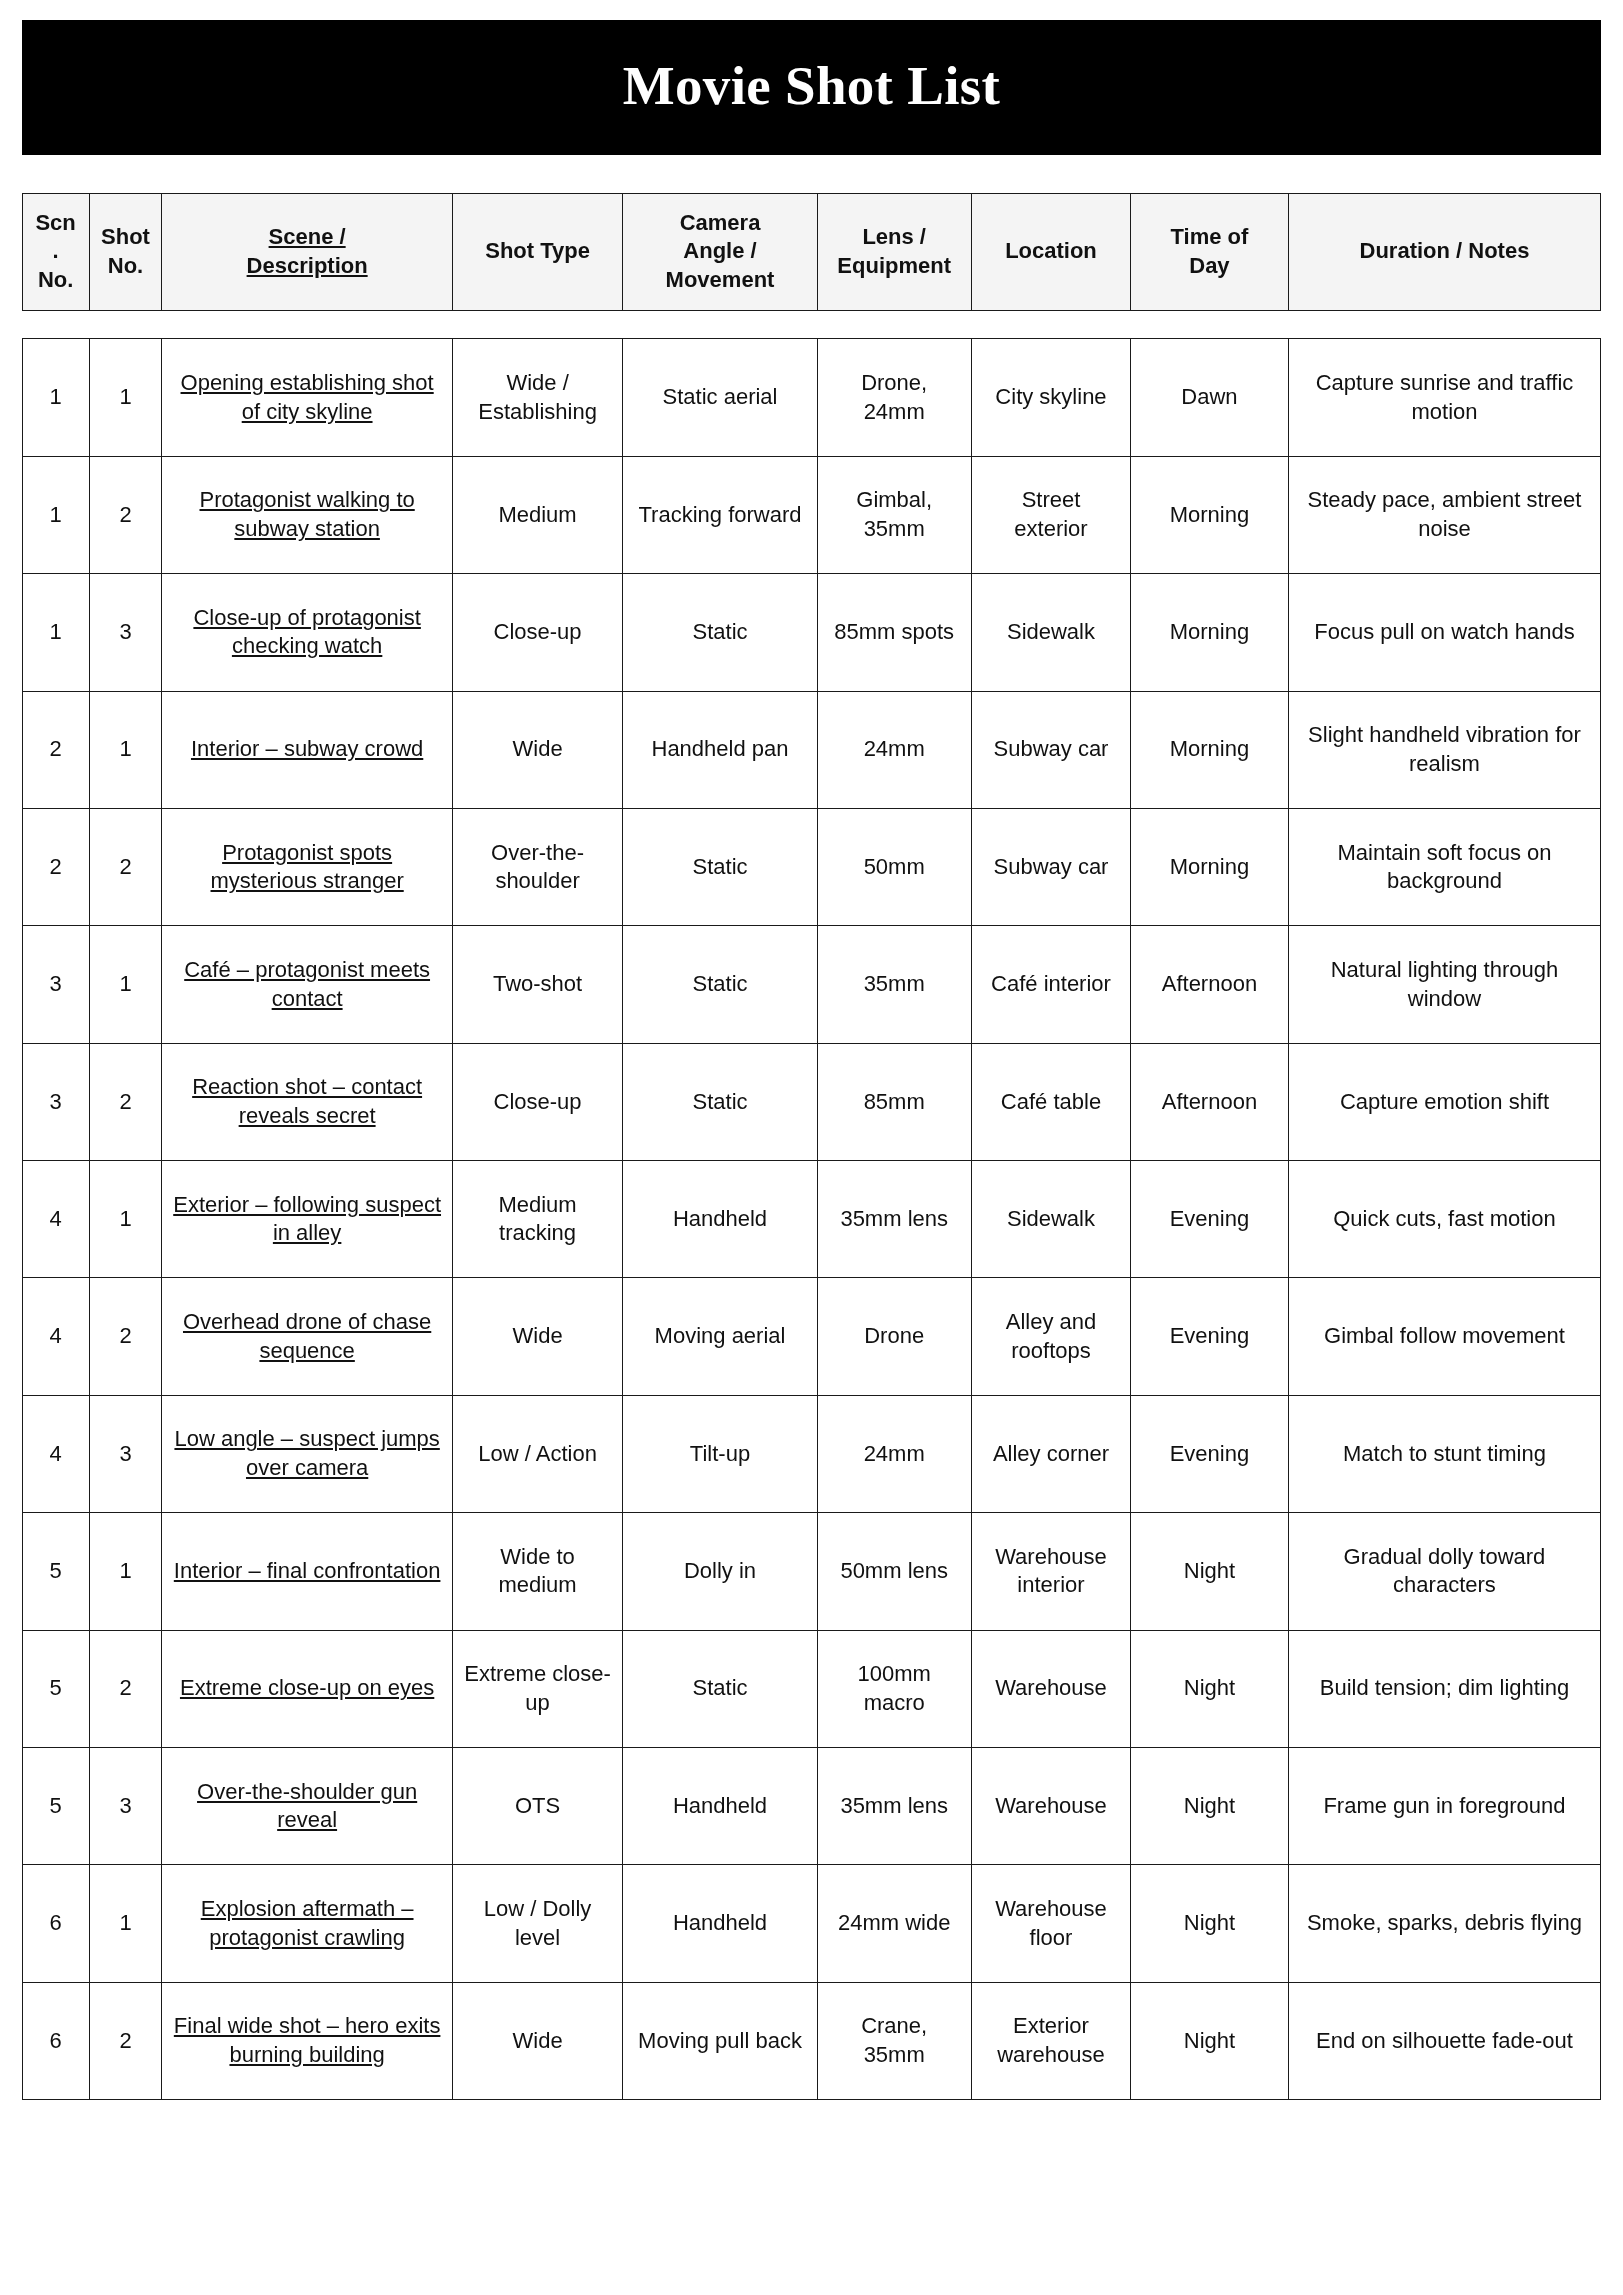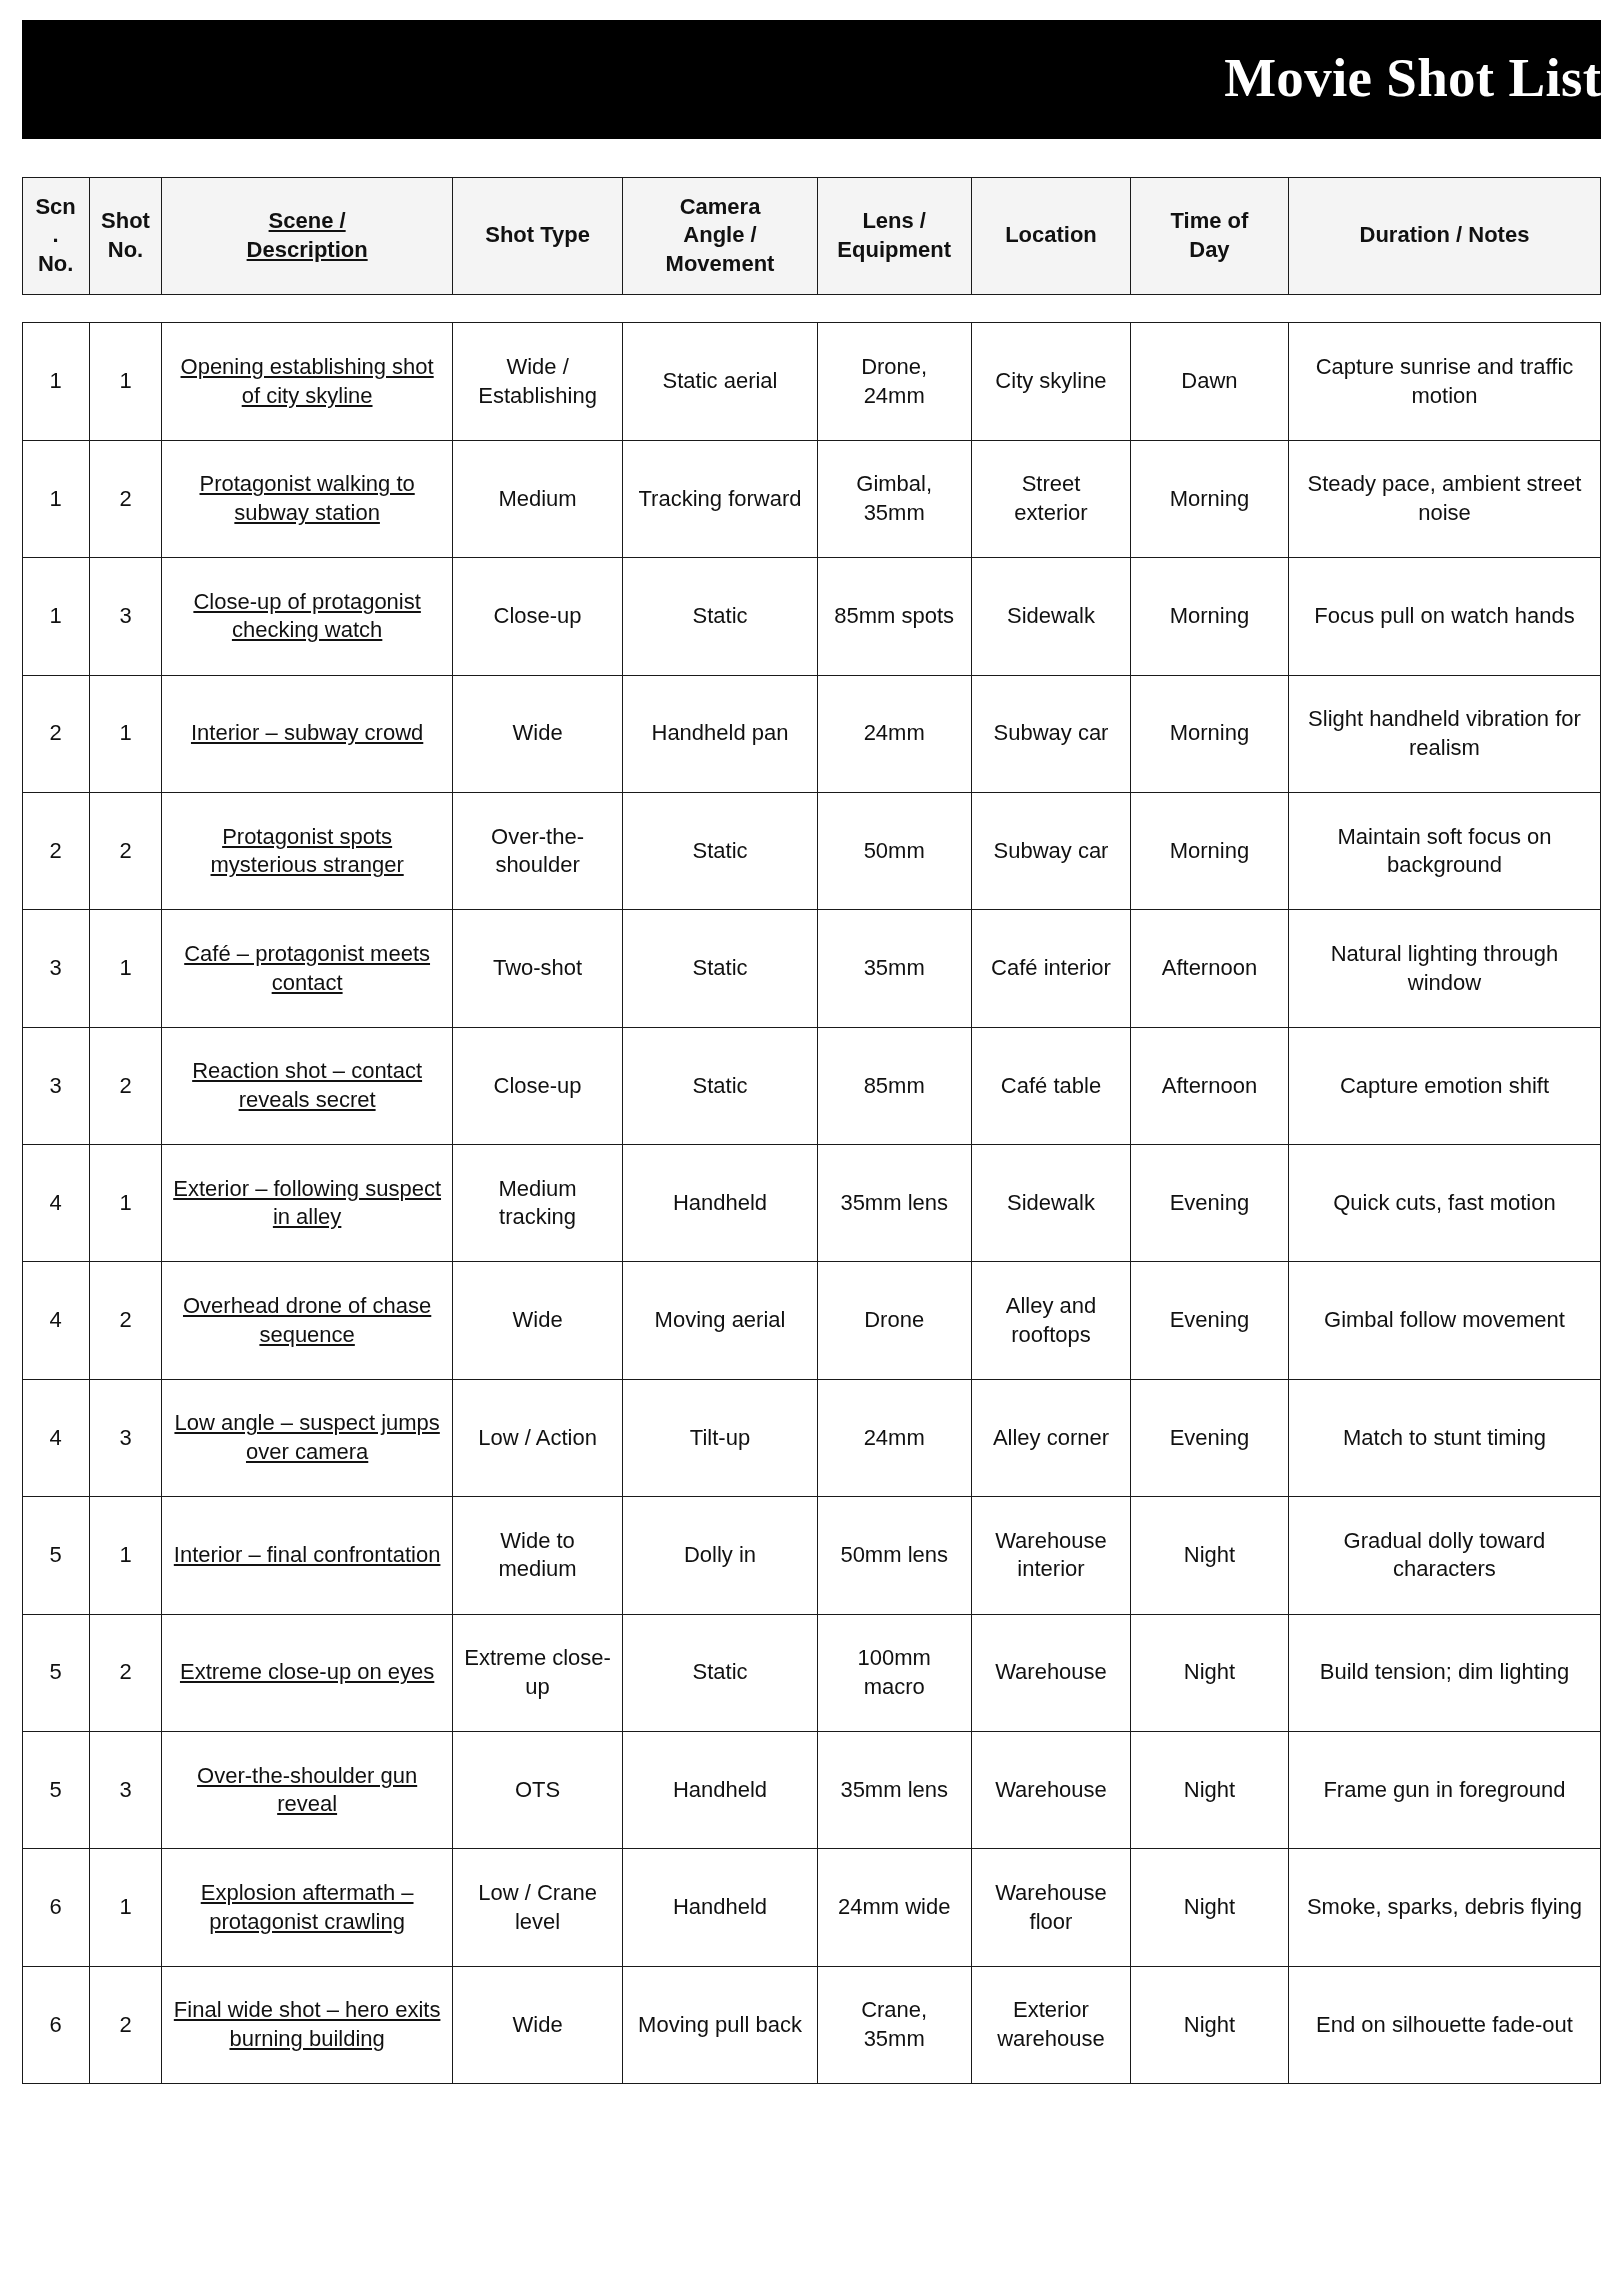--- a/index.html
+++ b/index.html
@@ -23,27 +23,26 @@
 
   
   .title-banner {
     background: #000000;
     color: #ffffff;
     text-align: center;
     padding: 30px 0 34px 0;
     margin: 0 0 38px 0;
   }
   .title-banner h1 {
-    margin: 0;
+    margin: 8px;
     font-family: "Liberation Serif", "DejaVu Serif", serif;
     font-weight: 700;
     font-size: 55px;
     letter-spacing: 0.3px;
     line-height: 1;
-    text-align: right;
   }
 
   
   table.shot-table {
     width: 100%;
     border-collapse: collapse;
     table-layout: fixed;
   }
   table.head-table {
     margin-bottom: 27.5px;
@@ -275,21 +274,21 @@
           <td class="col-angle">Handheld</td>
           <td class="col-lens">35mm lens</td>
           <td class="col-loc">Warehouse</td>
           <td class="col-time">Night</td>
           <td class="col-notes">Frame gun in foreground</td>
         </tr>
         <tr>
           <td class="col-scn">6</td>
           <td class="col-shot">1</td>
           <td class="col-desc">Explosion aftermath – protagonist crawling</td>
-          <td class="col-type">Low / Crane level</td>
+          <td class="col-type">Low / Dolly level</td>
           <td class="col-angle">Handheld</td>
           <td class="col-lens">24mm wide</td>
           <td class="col-loc">Warehouse floor</td>
           <td class="col-time">Night</td>
           <td class="col-notes">Smoke, sparks, debris flying</td>
         </tr>
         <tr>
           <td class="col-scn">6</td>
           <td class="col-shot">2</td>
           <td class="col-desc">Final wide shot – hero exits burning building</td>

